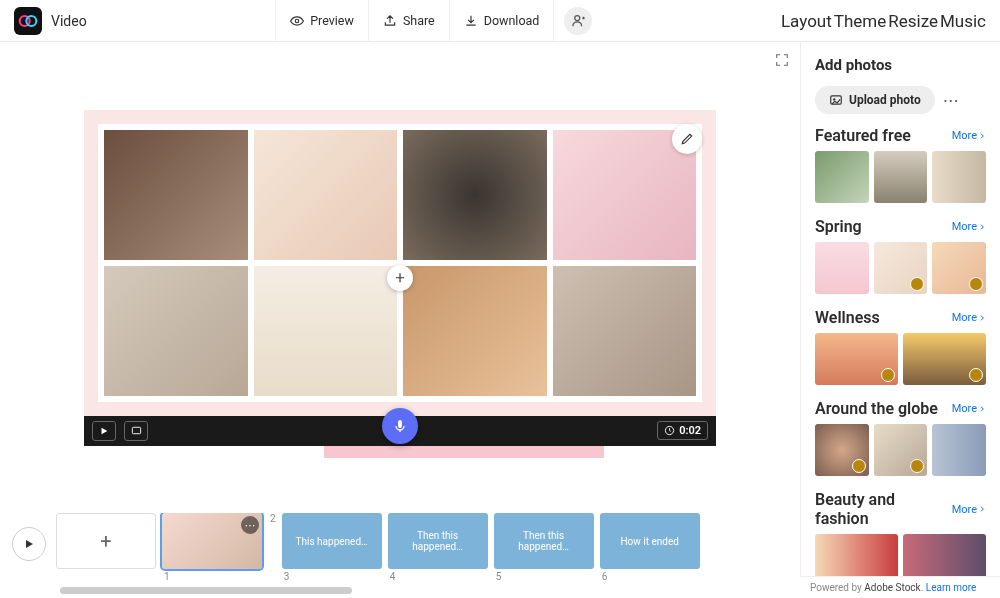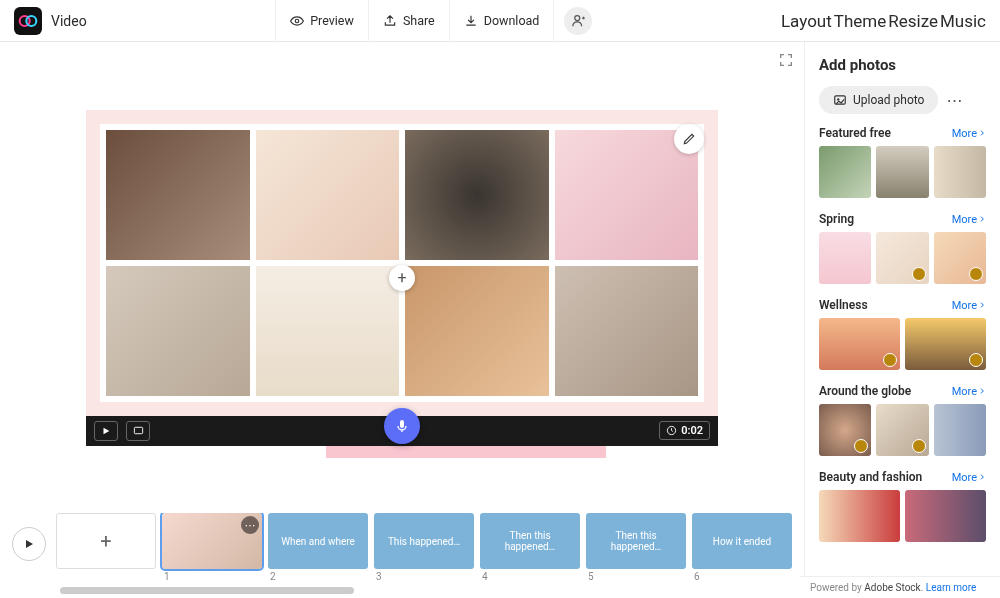--- a/index.html
+++ b/index.html
@@ -37,26 +37,26 @@
 .tlcard.add{border:1px solid #ddd;color:#666;font-size:20px}
 .tlcard.active{outline:2px solid #5c9ded}
 .tlcard.txt{background:#7db3d9}
 .tlnum{font-size:10px;color:#888;padding-left:2px}
 .tlmore{position:absolute;top:3px;right:3px;width:18px;height:18px;border-radius:50%;background:rgba(0,0,0,.5);display:flex;align-items:center;justify-content:center;color:#fff;font-size:11px}
 .scrollbar{position:absolute;bottom:4px;left:60px;right:210px;height:7px}
 .scrollthumb{width:55%;height:100%;background:#ccc;border-radius:4px}
 .sidebar{width:200px;border-left:1px solid #eee;padding:14px 14px 0;overflow-y:auto;position:relative}
 .sbtitle{font-size:15px;font-weight:700;margin-bottom:12px}
 .sbrow{display:flex;align-items:center;gap:8px;margin-bottom:12px}
-.upload{background:#eee;border-radius:16px;padding:7px 14px;display:flex;align-items:center;gap:6px;font-size:12px;font-weight:400;cursor:pointer}
+.upload{background:#eee;border-radius:16px;padding:7px 14px;display:flex;align-items:center;gap:6px;font-size:12px;font-weight:700;cursor:pointer}
 .moreDots{cursor:pointer;font-size:16px;color:#555}
 .search{border:1px solid #ccc;border-radius:16px;padding:6px 10px;display:flex;align-items:center;gap:6px;margin-bottom:16px}
 .search input{border:none;outline:none;font-size:12px;flex:1;background:transparent}
 .catHead{display:flex;justify-content:space-between;align-items:center;margin-bottom:6px}
-.catTitle{font-size:12px;font-weight:600}
+.catTitle{font-size:16px;font-weight:600}
 .more{font-size:11px;color:#1473e6;cursor:pointer;display:flex;align-items:center;gap:1px}
 .thumbRow{display:flex;gap:5px;margin-bottom:14px}
 .thumb{flex:1;height:52px;border-radius:3px;position:relative;cursor:pointer}
 .premium{position:absolute;bottom:3px;right:3px;width:14px;height:14px;border-radius:50%;background:#b8860b;border:1px solid #fff}
 .footer{position:fixed;bottom:0;right:0;width:200px;background:#fff;padding:5px 10px;font-size:10px;color:#888;border-top:1px solid #eee}
 .footer b{color:#444;font-weight:400}
 .footer a{color:#1473e6;text-decoration:none}
 
 .c1{background:linear-gradient(135deg,#6b4e3d,#a88d7a)}
 .c2{background:linear-gradient(135deg,#f5e6d8,#e8c9b5)}
@@ -194,21 +194,20 @@
             <div class="tlcard add">+</div>
             <div class="tlnum"></div>
           </div>
           <div class="tlitem">
             <div class="tlcard active" style="background: linear-gradient(135deg, rgb(245, 217, 208), rgb(212, 184, 165));">
               <div class="tlmore">⋯</div>
             </div>
             <div class="tlnum">1</div>
           </div>
           <div class="tlitem">
-            <div class="tlcard txt">When and where</div>
             <div class="tlnum">2</div>
           </div>
           <div class="tlitem">
             <div class="tlcard txt">This happened…</div>
             <div class="tlnum">3</div>
           </div>
           <div class="tlitem">
             <div class="tlcard txt">Then this happened…</div>
             <div class="tlnum">4</div>
           </div>

